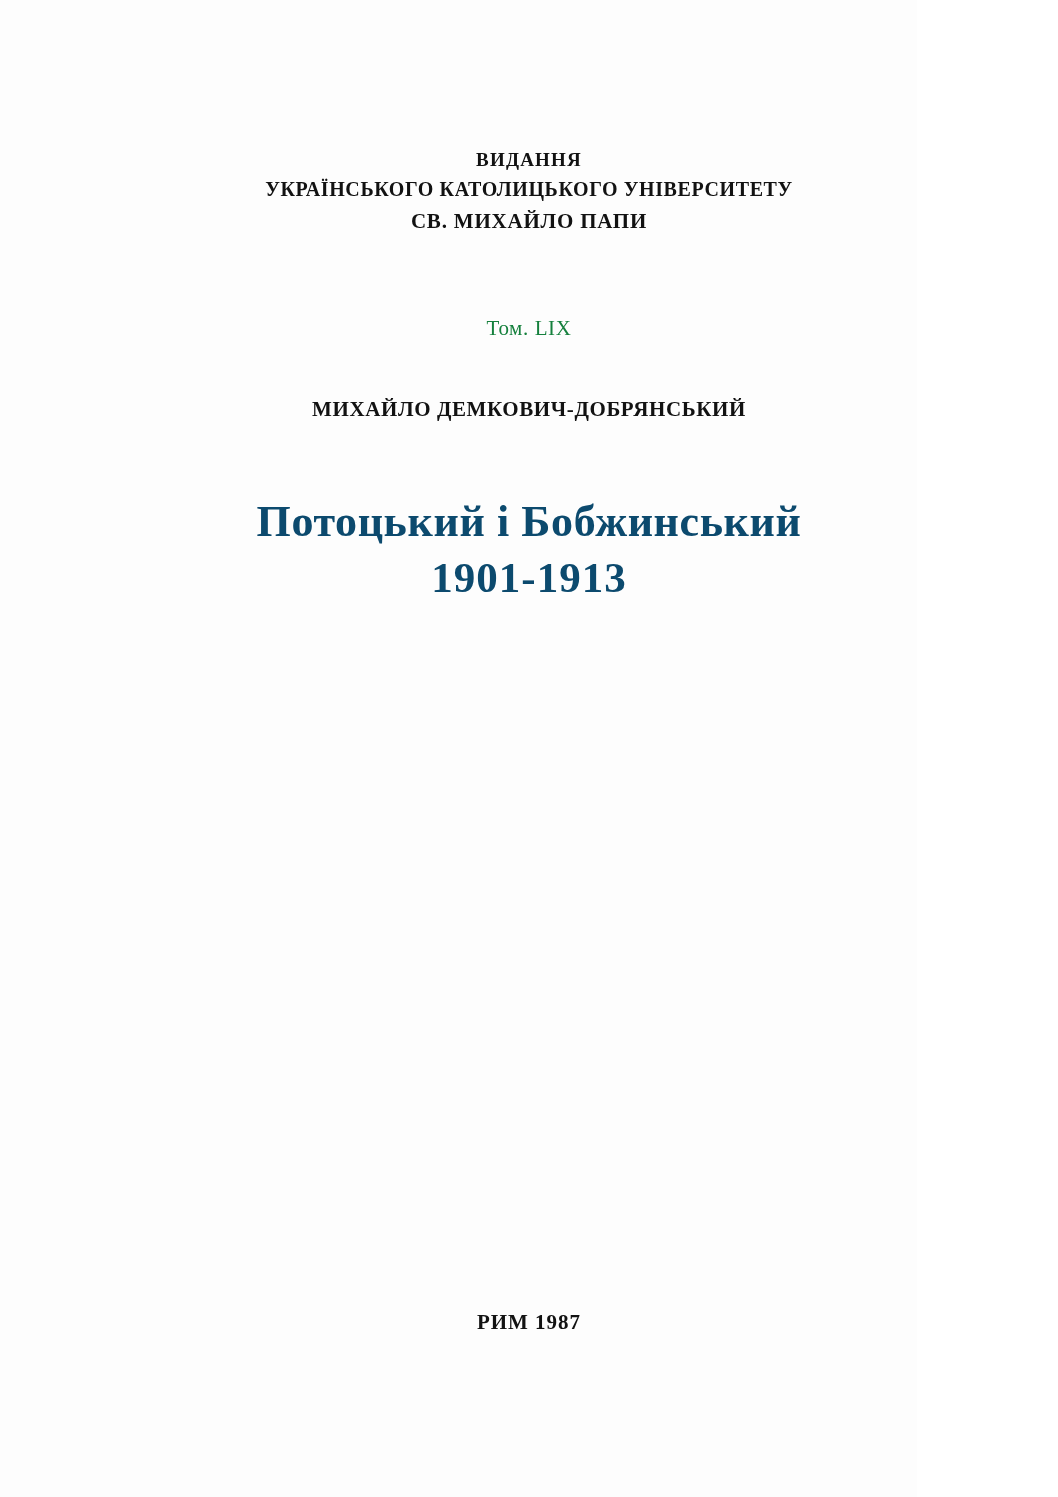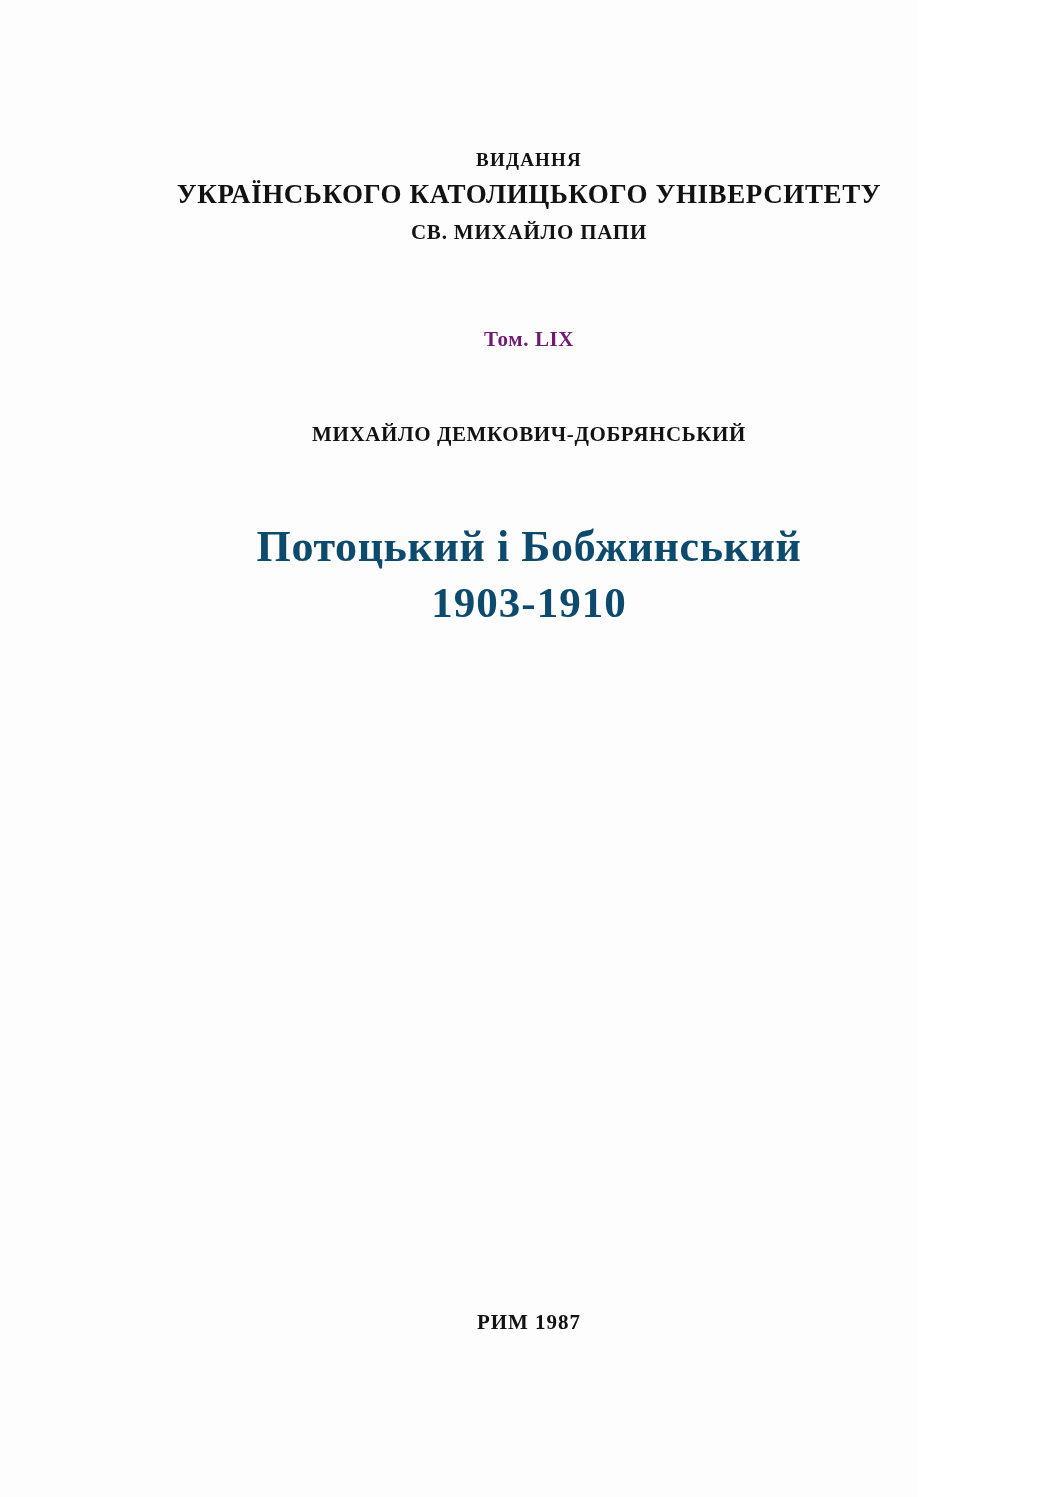--- a/index.html
+++ b/index.html
@@ -38,38 +38,38 @@
     font-family: "Liberation Serif", serif;
     font-weight: bold;
     letter-spacing: 0.5px;
     color: #121212;
   }
   .publisher-line.l1 {
     font-size: 19px;
     letter-spacing: 1.2px;
   }
   .publisher-line.l2 {
-    font-size: 27px;
+    font-size: 20px;
     letter-spacing: 0.6px;
   }
   .publisher-line.l3 {
     font-size: 21px;
     letter-spacing: 0.8px;
   }
 
   .volume {
     margin-top: 78px;
     font-size: 21px;
-    font-weight: bold;
+    font-weight: normal;
     letter-spacing: 0.6px;
-    color: #701a75;
+    color: #15803d;
   }
 
   .author {
-    margin-top: 70px;
+    margin-top: 56px;
     font-size: 21px;
     font-weight: bold;
     letter-spacing: 0.6px;
     color: #121212;
   }
 
   .title-block {
     margin-top: 72px;
     line-height: 1.28;
   }
@@ -108,19 +108,19 @@
       <div class="publisher-line l2">УКРАЇНСЬКОГО КАТОЛИЦЬКОГО УНІВЕРСИТЕТУ</div>
       <div class="publisher-line l3">СВ. МИХАЙЛО ПАПИ</div>
     </div>
 
     <div class="volume">Том. LIX</div>
 
     <div class="author">МИХАЙЛО ДЕМКОВИЧ-ДОБРЯНСЬКИЙ</div>
 
     <div class="title-block">
       <div class="title-line">Потоцький і Бобжинський</div>
-      <div class="title-line years">1903-1910</div>
+      <div class="title-line years">1901-1913</div>
     </div>
 
   </div>
 
   <div class="imprint">РИМ 1987</div>
 </div>
 
 </body></html>

